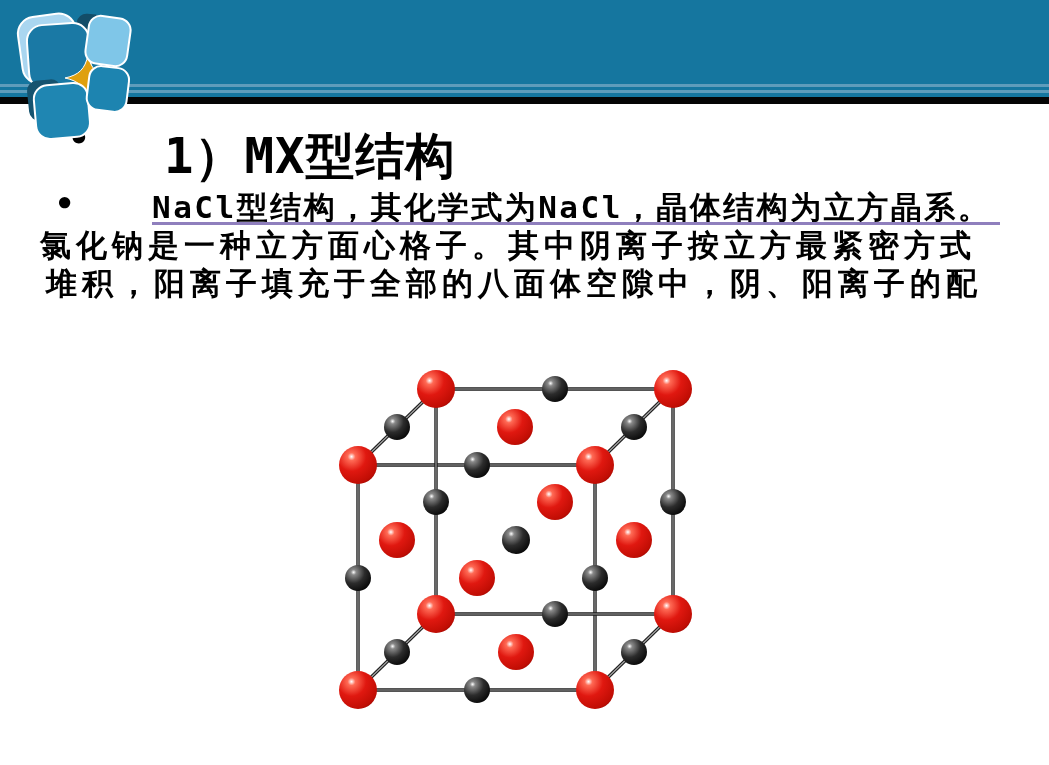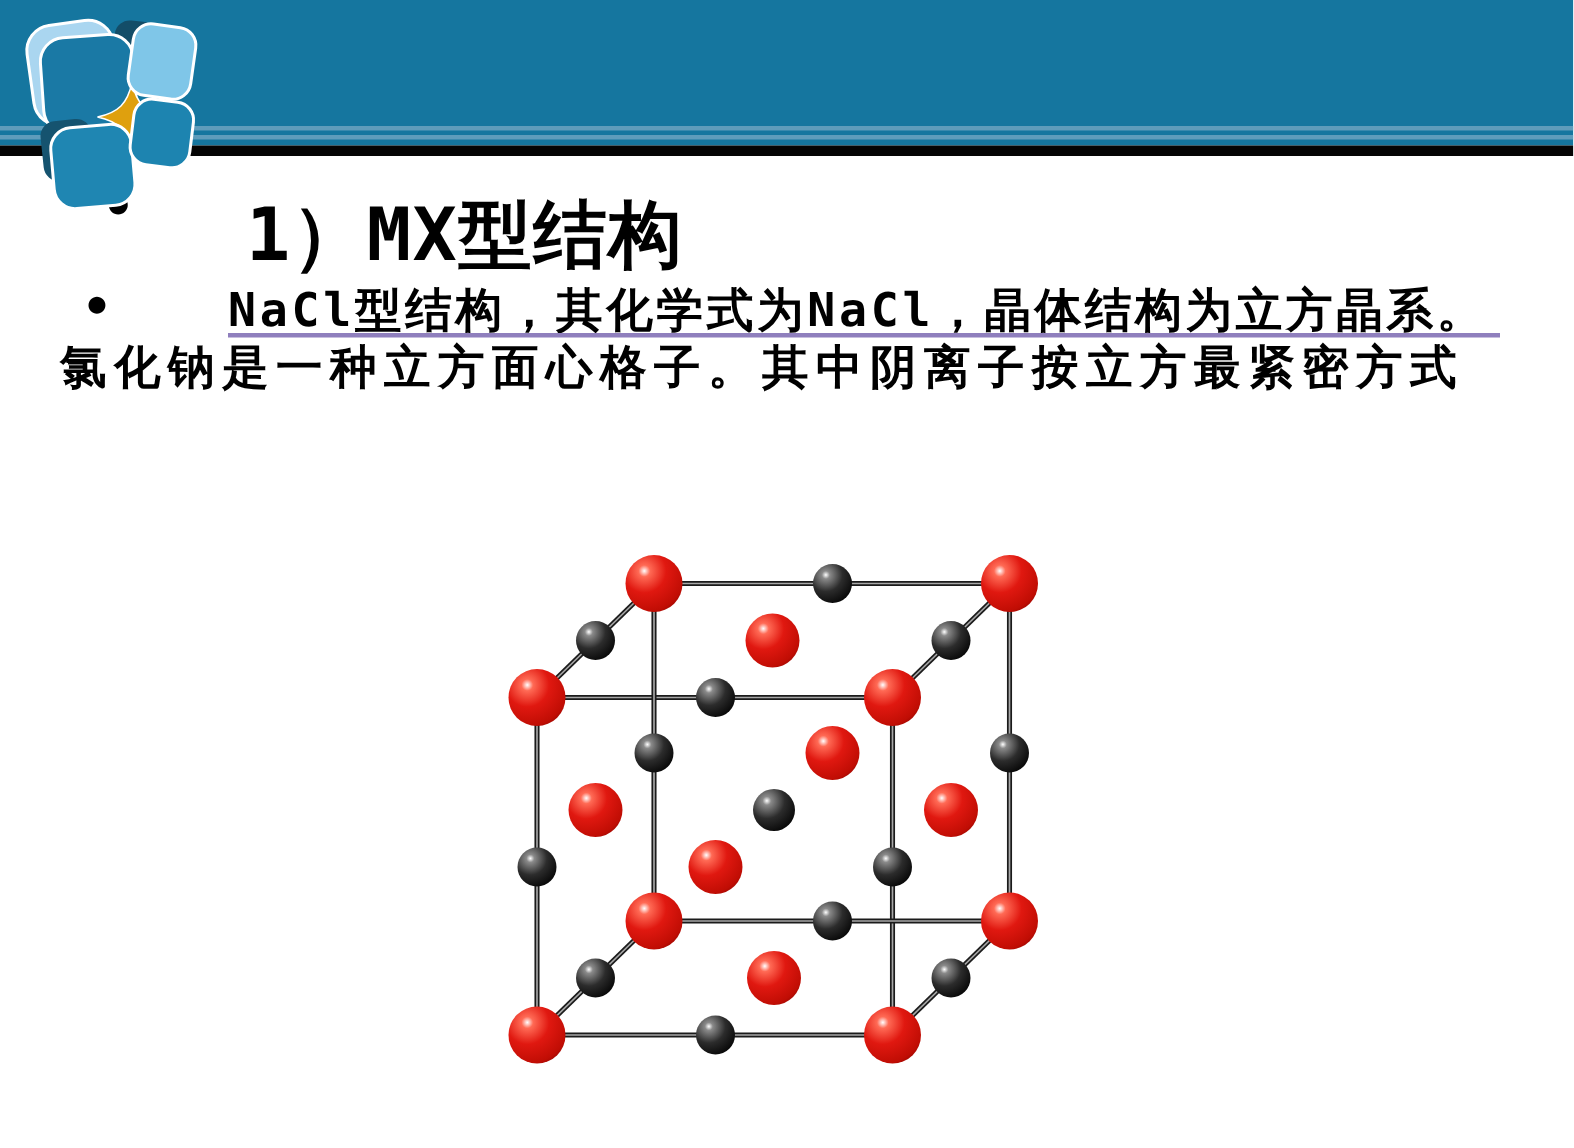--- a/index.html
+++ b/index.html
@@ -63,20 +63,21 @@
     </g>
   </svg>
 
   <div class="title-bullet">•</div>
   <h1 class="title">1）MX型结构</h1>
 
   <div class="para-bullet">•</div>
   <div class="line line1">NaCl型结构，其化学式为NaCl，晶体结构为立方晶系。</div>
   <div class="underline"></div>
   <div class="line line2">氯化钠是一种立方面心格子。其中阴离子按立方最紧密方式</div>
+  <div class="line line3">堆积，阳离子填充于全部的八面体空隙中，阴、阳离子的配</div>
 
   <svg class="crystal" viewBox="330 355 390 370" xmlns="http://www.w3.org/2000/svg">
     <defs>
       <radialGradient id="gradRed" cx="0.33" cy="0.28" r="0.85">
         <stop offset="0%" stop-color="#ffffff"></stop>
         <stop offset="12%" stop-color="#ff6a55"></stop>
         <stop offset="45%" stop-color="#e01810"></stop>
         <stop offset="85%" stop-color="#c00d04"></stop>
         <stop offset="100%" stop-color="#8f0500"></stop>
       </radialGradient>

